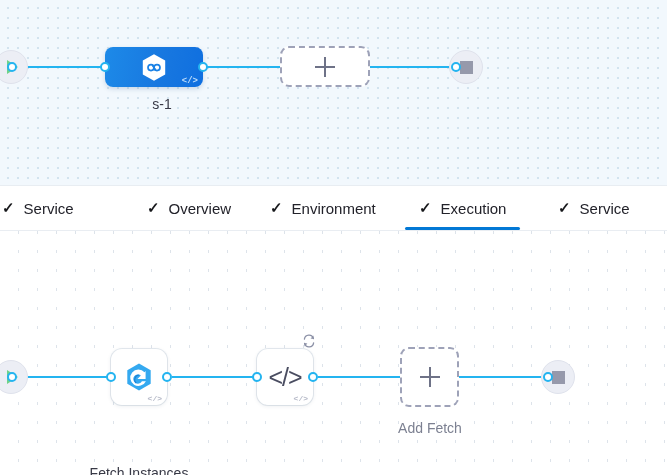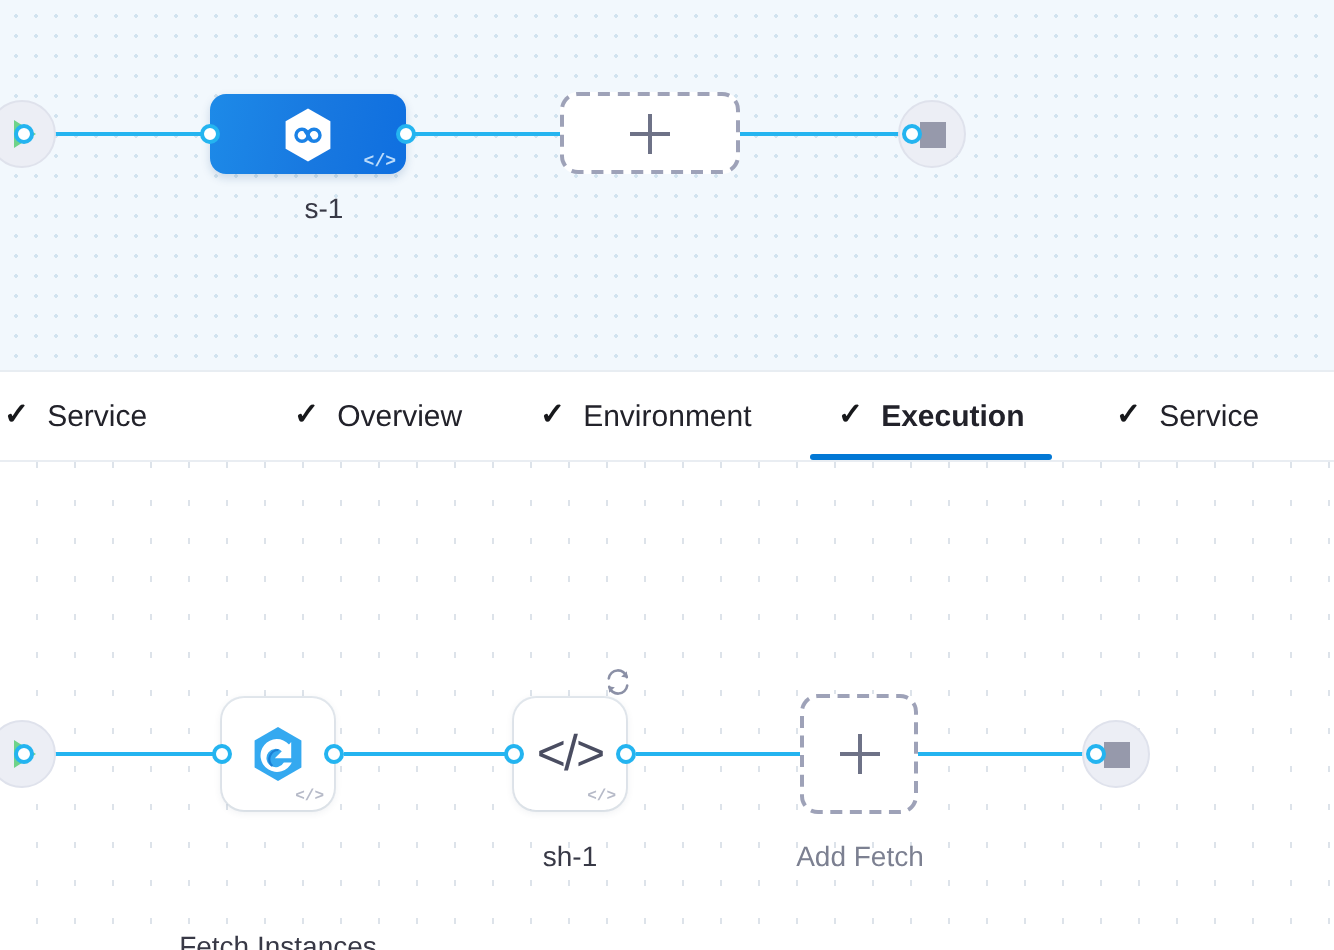--- a/index.html
+++ b/index.html
@@ -40,21 +40,21 @@
     color: #22222a; font-size: 15px;
     padding: 0 2px;
     cursor: pointer;
     background: transparent; border: none;
     font-family: "Liberation Sans", sans-serif;
   }
   .tab .check {
     font-size: 15px; line-height: 1; color: #17181b; font-weight: 700;
     display: inline-block; transform: translateY(-1px);
   }
-  .tab.active .label { font-weight: 700; }
+  .tab.active .label { font-weight: 400; }
   .tab .bar {
     position: absolute; left: -12px; right: -12px; bottom: 0;
     height: 3px; background: #0278d5; border-radius: 2px;
     display: none;
   }
   .tab.active .bar { display: block; }
 
   
   .exec-canvas {
     position: absolute; left: 0; top: 231px;
@@ -262,21 +262,20 @@
       <span class="step-code">&lt;/&gt;</span>
       <svg class="loop-icon" viewBox="0 0 16 16">
         <path d="M3.4 6.2 A4.6 4.6 0 0 1 12.4 5.6" fill="none" stroke="#8b90a6" stroke-width="1.3" stroke-linecap="round"></path>
         <path d="M12.6 9.8 A4.6 4.6 0 0 1 3.6 10.4" fill="none" stroke="#8b90a6" stroke-width="1.3" stroke-linecap="round"></path>
         <path d="M12.4 2.6 L12.8 5.9 L9.6 5.4 Z" fill="#8b90a6"></path>
         <path d="M3.6 13.4 L3.2 10.1 L6.4 10.6 Z" fill="#8b90a6"></path>
       </svg>
     </div>
     <div class="dot" style="left:252px; top:141px;"></div>
     <div class="dot" style="left:308px; top:141px;"></div>
-    <div class="step-label" style="left:245px; top:189px; width:80px;">sh-1</div>
 
     <div class="add-node" style="left:400px; top:116px; width:59px; height:60px;">
       <span class="plus"></span>
     </div>
     <div class="add-label" style="left:385px; top:189px; width:90px;">Add Fetch</div>
 
     <div class="terminal" style="left:541px; top:129px;">
       <span class="stop-sq"></span>
     </div>
     <div class="dot" style="left:543px; top:141px;"></div>

